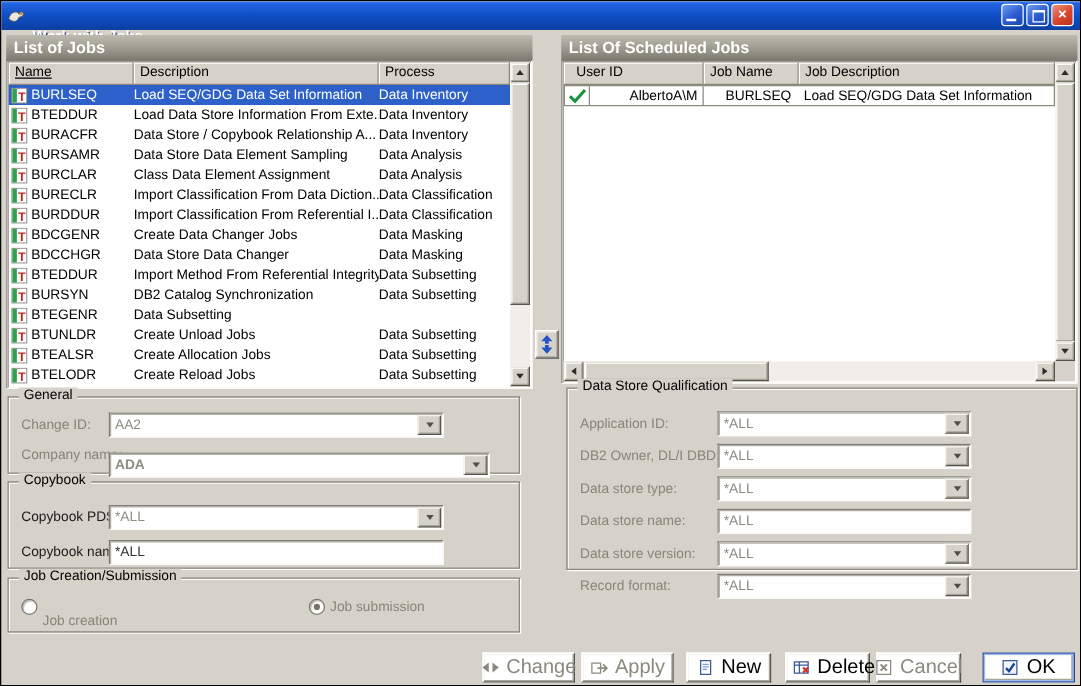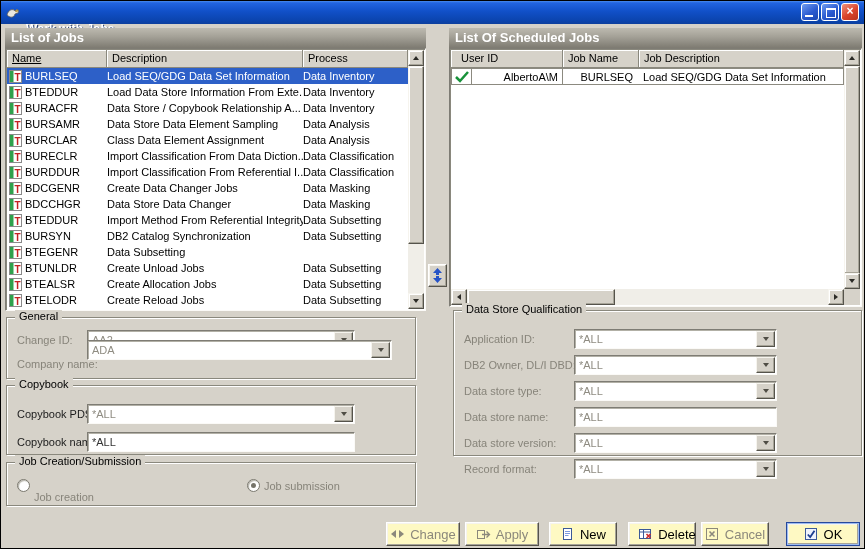--- a/index.html
+++ b/index.html
@@ -71,24 +71,24 @@
   .combo .val,.textbox .val{position:absolute;left:4px;top:3px;font-size:11px;color:#8f8c82;}
   .textbox .val.dark{color:#333;}
   .combo .drop{position:absolute;right:1px;top:1px;bottom:1px;width:17px;background:#d6d2c9;border:1px solid;
     border-color:#f6f4ee #55534b #55534b #f6f4ee;box-shadow:inset -1px -1px 0 #a7a498;
     display:flex;align-items:center;justify-content:center;}
   .combo .drop .tri-down{border-top-color:#4f4d45;}
   .radio{position:absolute;width:11px;height:11px;border-radius:50%;background:#fff;border:1px solid #7a786e;
     box-shadow:inset 1px 1px 1px #b5b3a9;box-sizing:content-box;}
   .radio.checked::after{content:"";position:absolute;left:3px;top:3px;width:5px;height:5px;border-radius:50%;background:#76746a;}
   
-  .btn{position:absolute;top:521px;height:24px;background:#fef9c3;border:1px solid;
+  .btn{position:absolute;top:521px;height:24px;background:#ffffff;border:1px solid;
     border-color:#fff #55534b #55534b #fff;box-shadow:inset -1px -1px 0 #a7a498,inset 1px 1px 0 #f6f4ee;
     box-sizing:border-box;display:flex;align-items:center;justify-content:center;gap:5px;
-    font-size:13px;color:#000;cursor:default;}
+    font-size:16px;color:#000;cursor:default;}
   .btn.disabled{color:#8b887c;}
   .btn.default{border-color:#26489c;box-shadow:inset 0 0 0 1px #9dbcf0,inset -2px -2px 0 #a7a498,inset 2px 2px 0 #f6f4ee;}
   .btn .bicon{display:flex;align-items:center;}
 </style>
 </head>
 <body>
 
 <div class="window">
 
   <div class="titlebar">
@@ -366,21 +366,21 @@
   <div class="group" style="left:5px;top:316px;width:410px;height:62px;">
     <span class="group-title">General</span>
     <span class="flabel" style="left:10px;top:16px;">Change ID:</span>
     <div class="combo" style="left:80px;top:12px;width:268px;">
       <span class="val">AA2</span>
       <span class="drop">
           <span class="tri-down"></span>
         </span>
     </div>
     <span class="flabel" style="left:10px;top:40px;">Company name:</span>
-    <div class="combo" style="left:80px;top:22px;width:305px;">
+    <div class="combo" style="left:80px;top:44px;width:305px;font-weight:bold;">
       <span class="val">ADA</span>
       <span class="drop">
           <span class="tri-down"></span>
         </span>
     </div>
   </div>
 
   <div class="group" style="left:5px;top:384px;width:410px;height:70px;">
     <span class="group-title">Copybook</span>
     <span class="flabel dark" style="left:10px;top:22px;">Copybook PDS:</span>

